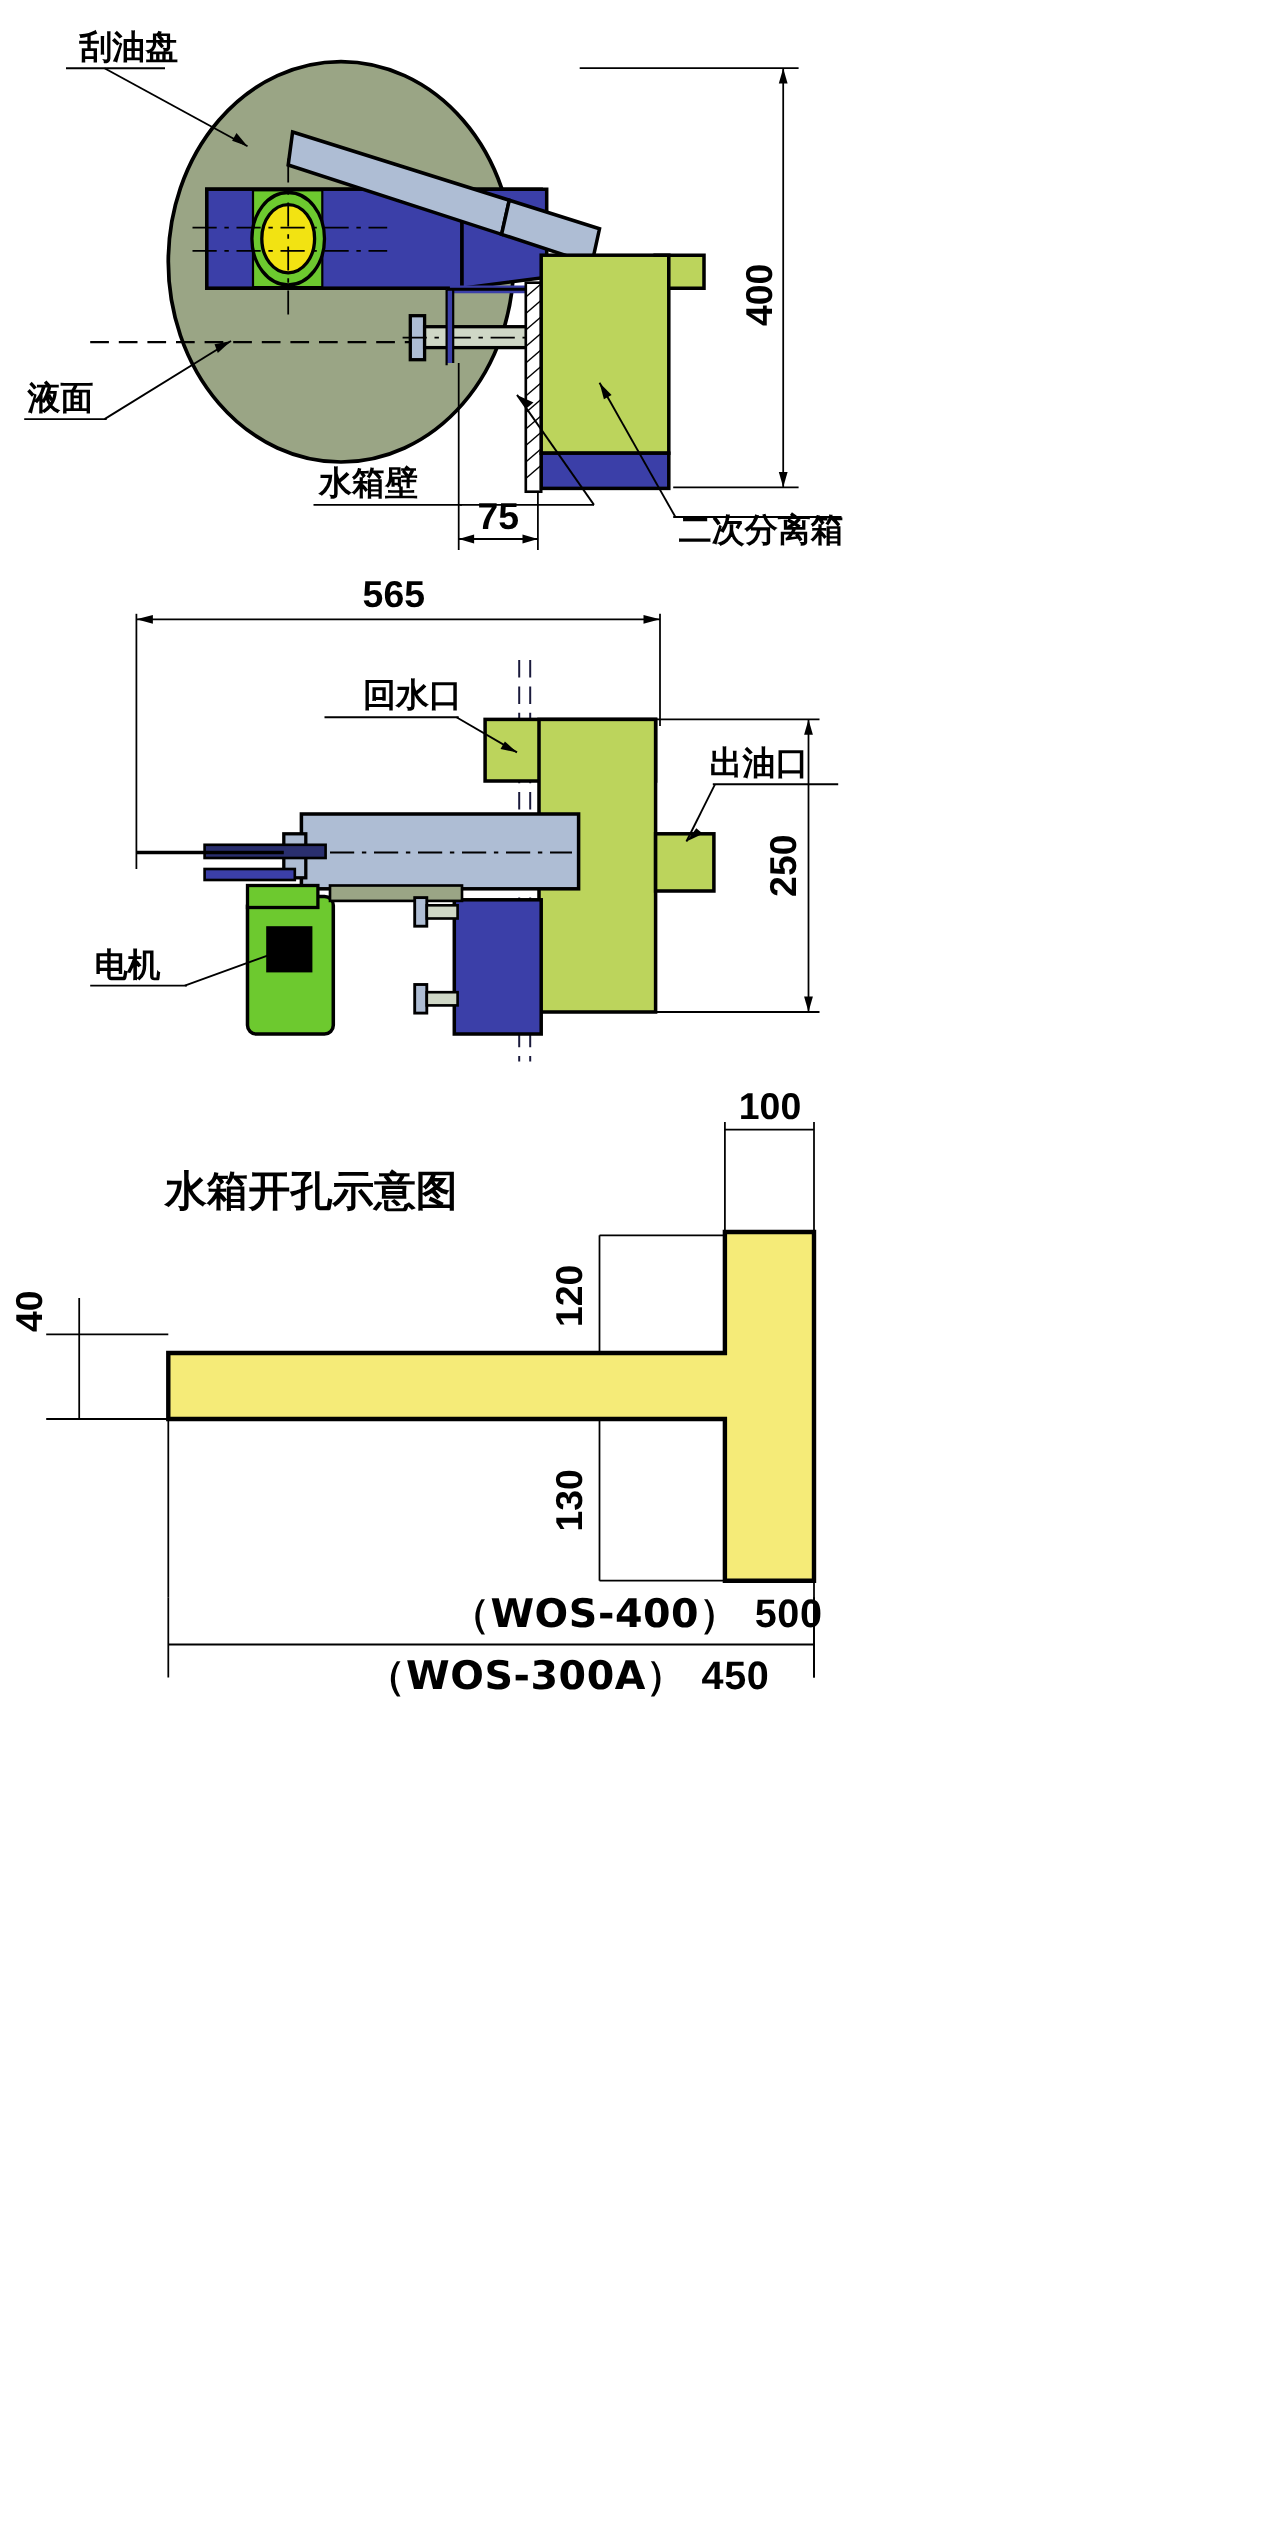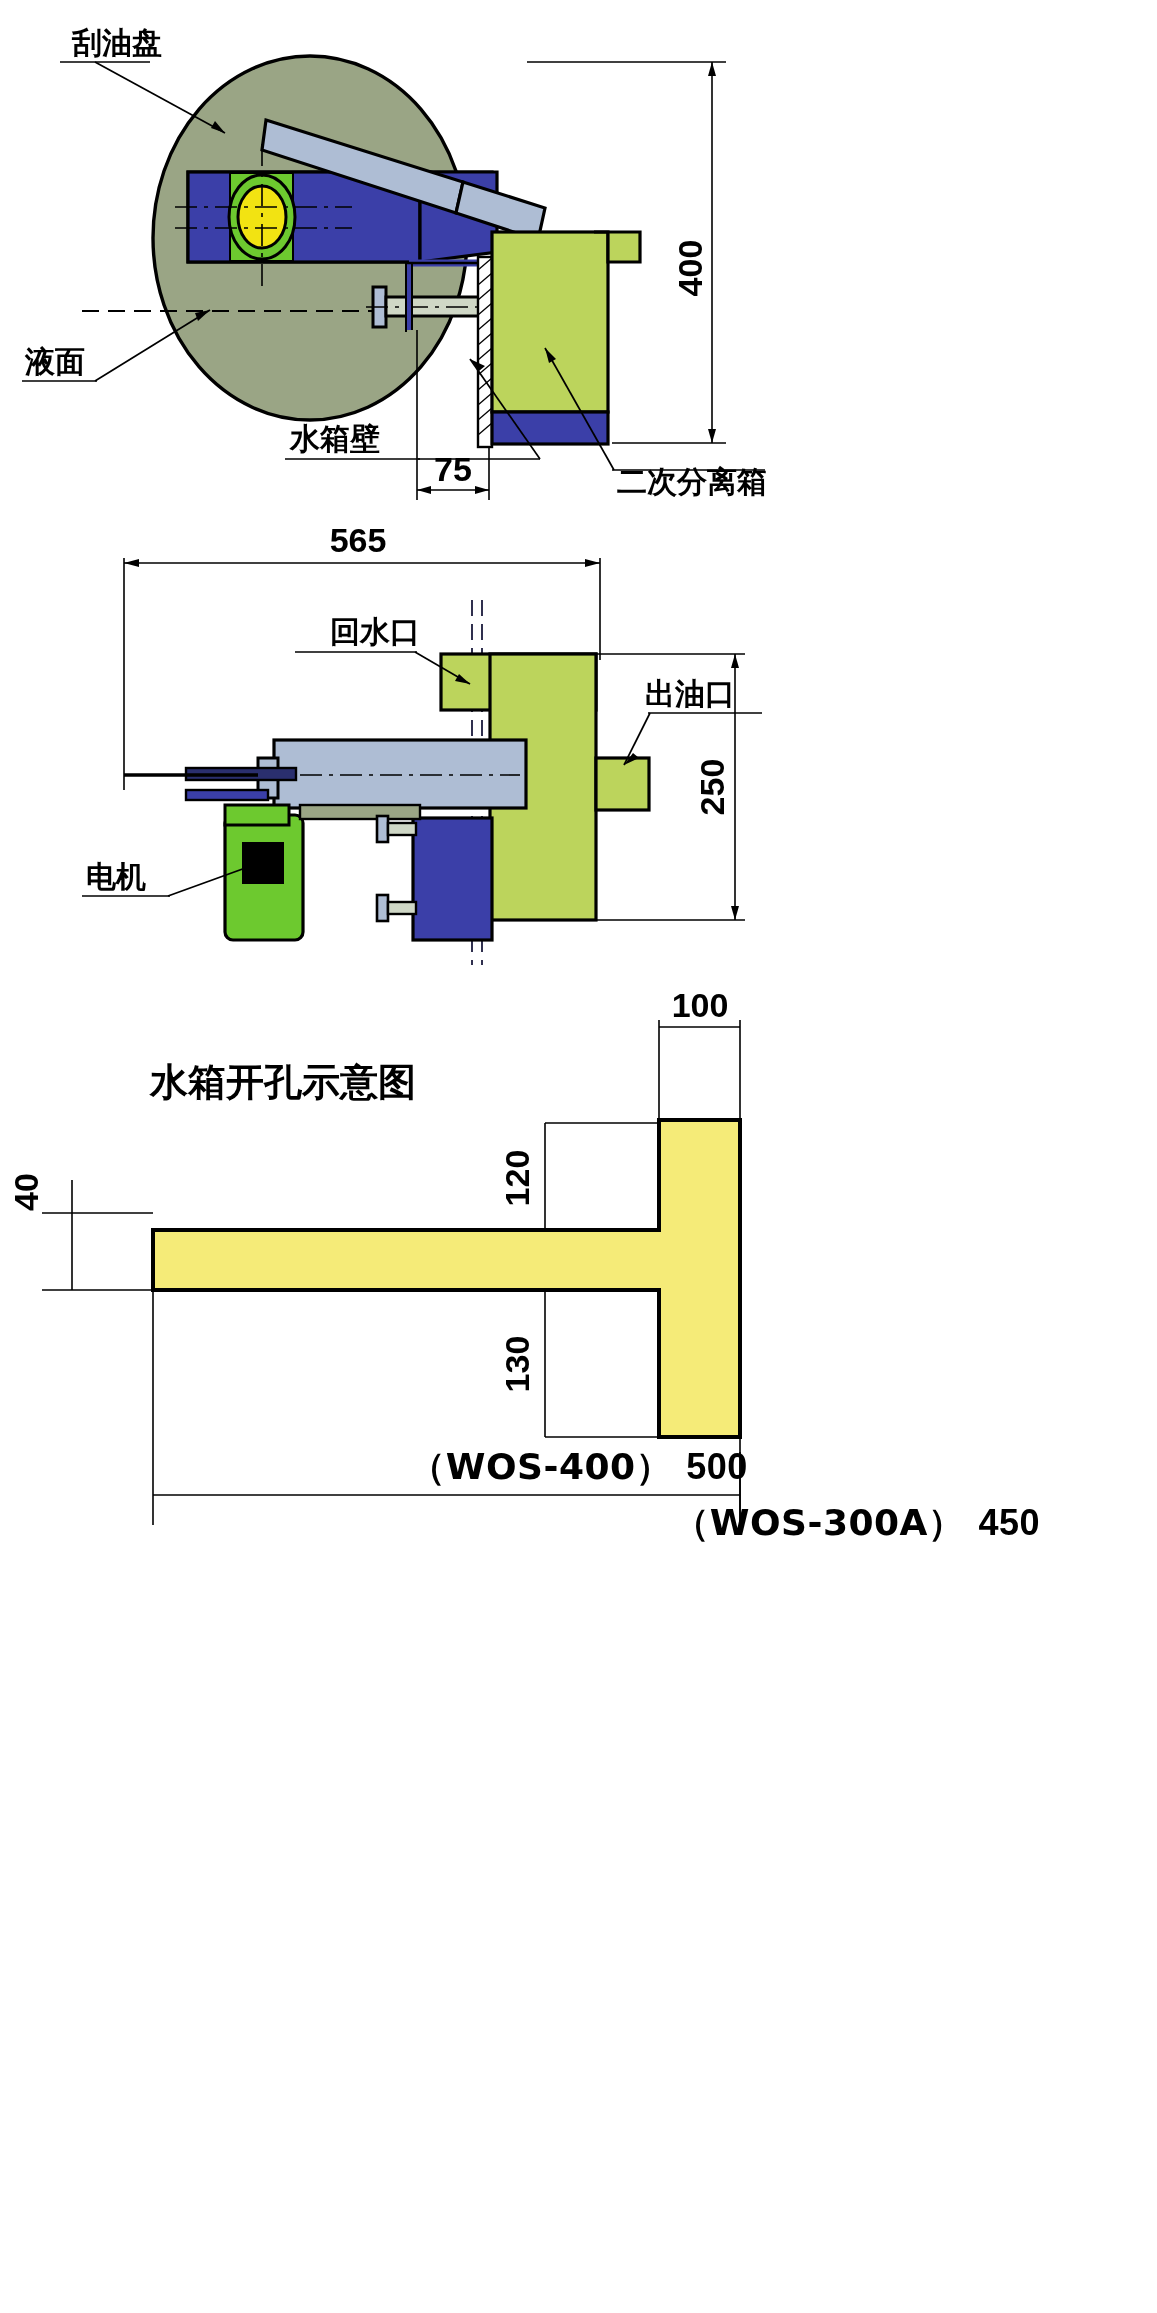--- a/index.html
+++ b/index.html
@@ -226,19 +226,19 @@
       <text class="cjk title-cjk" x="150" y="1095">水箱开孔示意图</text>
     </g>
   </svg>
 
   <div style="position:absolute; left:0; top:1443px; width:1157px; text-align:center;
               font-size:36px; font-weight:bold; letter-spacing:0.5px; color:#000;
               font-family:'DejaVu Sans','Liberation Sans',sans-serif;">
     <span>（WOS-400）</span><span style="display:inline-block;width:14px"></span><span style="font-family:'Liberation Sans',sans-serif;">500</span>
   </div>
 
-  <div style="position:absolute; left:16px; top:1499px; width:1024px; text-align:right;
+  <div style="position:absolute; left:4px; top:1499px; width:1024px; text-align:center;
               font-size:36px; font-weight:bold; letter-spacing:0.5px; color:#000;
               font-family:'DejaVu Sans','Liberation Sans',sans-serif;">
     <span>（WOS-300A）</span><span style="display:inline-block;width:14px"></span><span style="font-family:'Liberation Sans',sans-serif;">450</span>
   </div>
 
 </div>
 
 </body></html>

